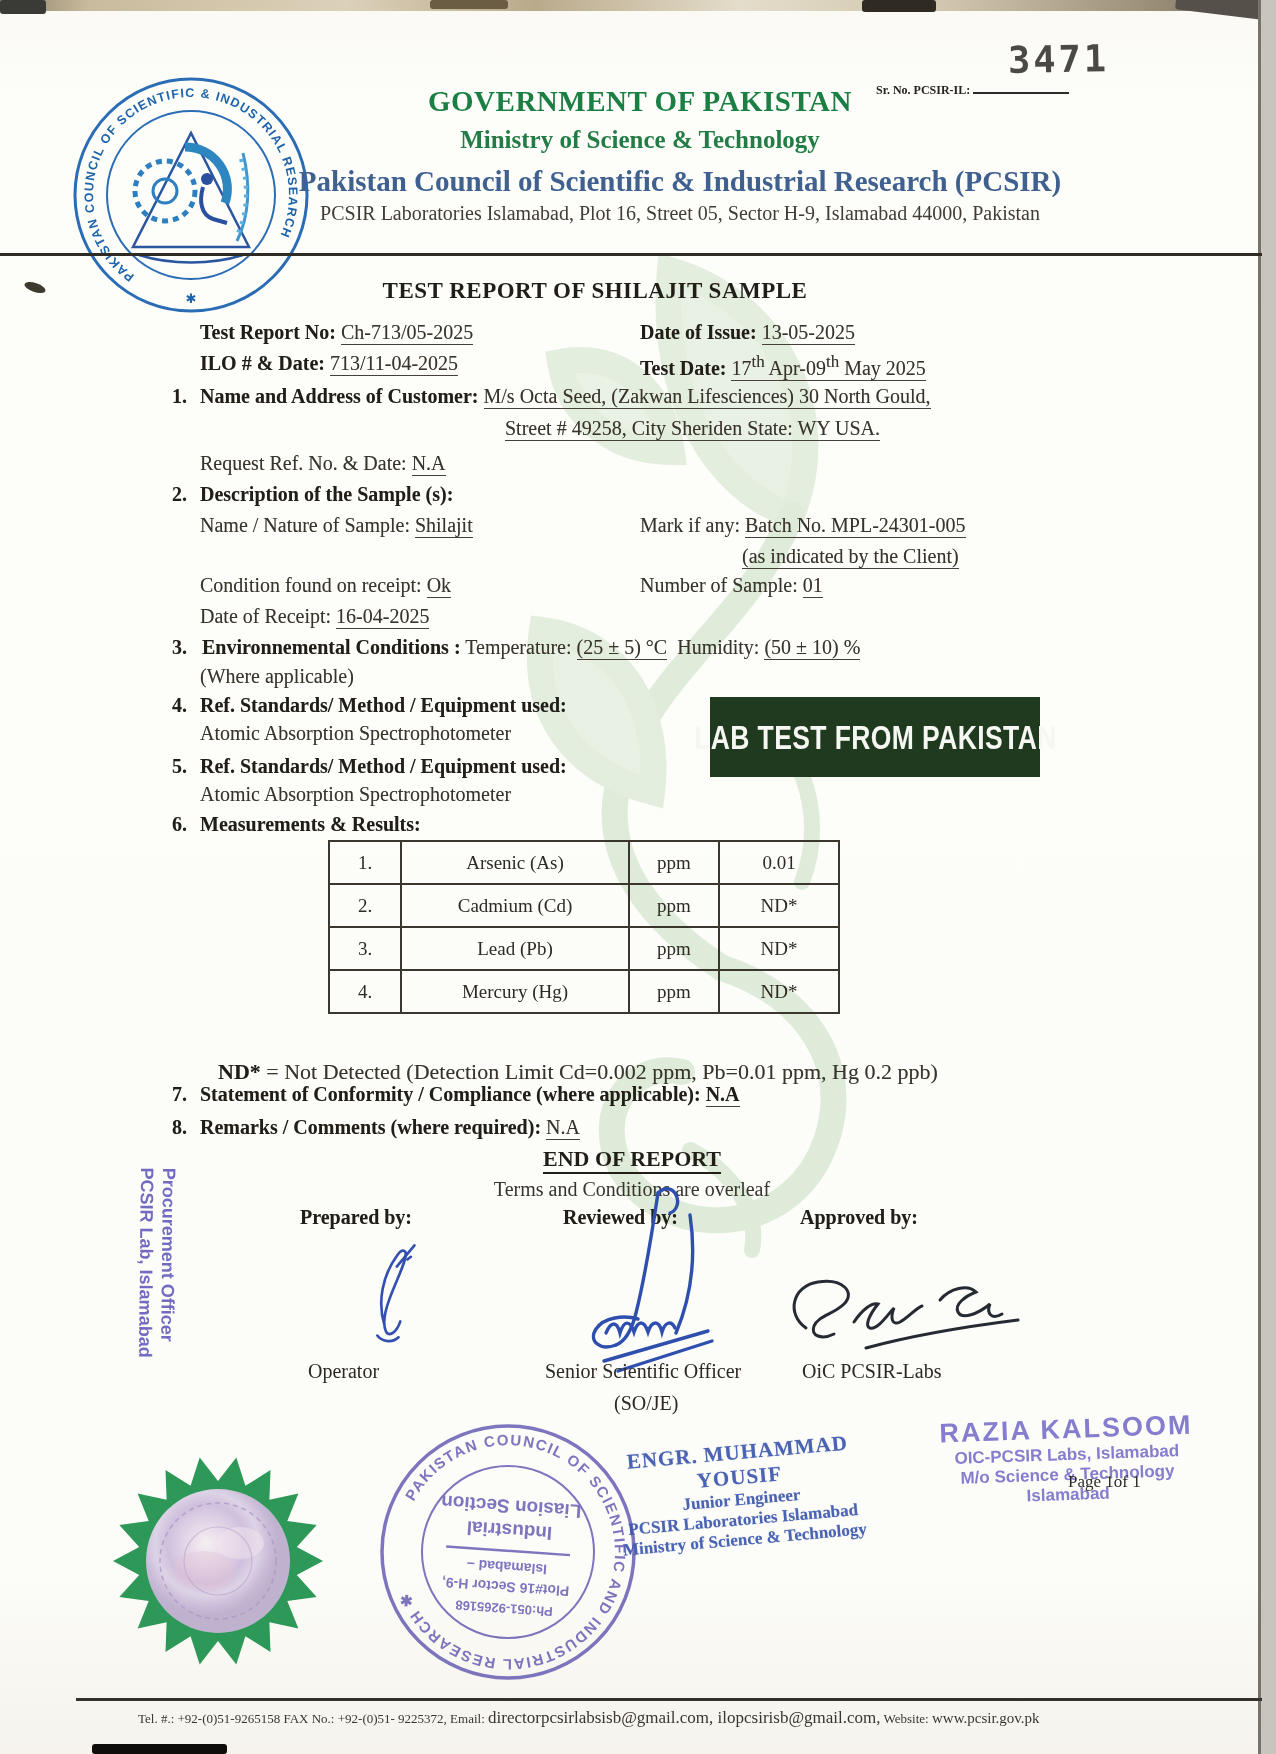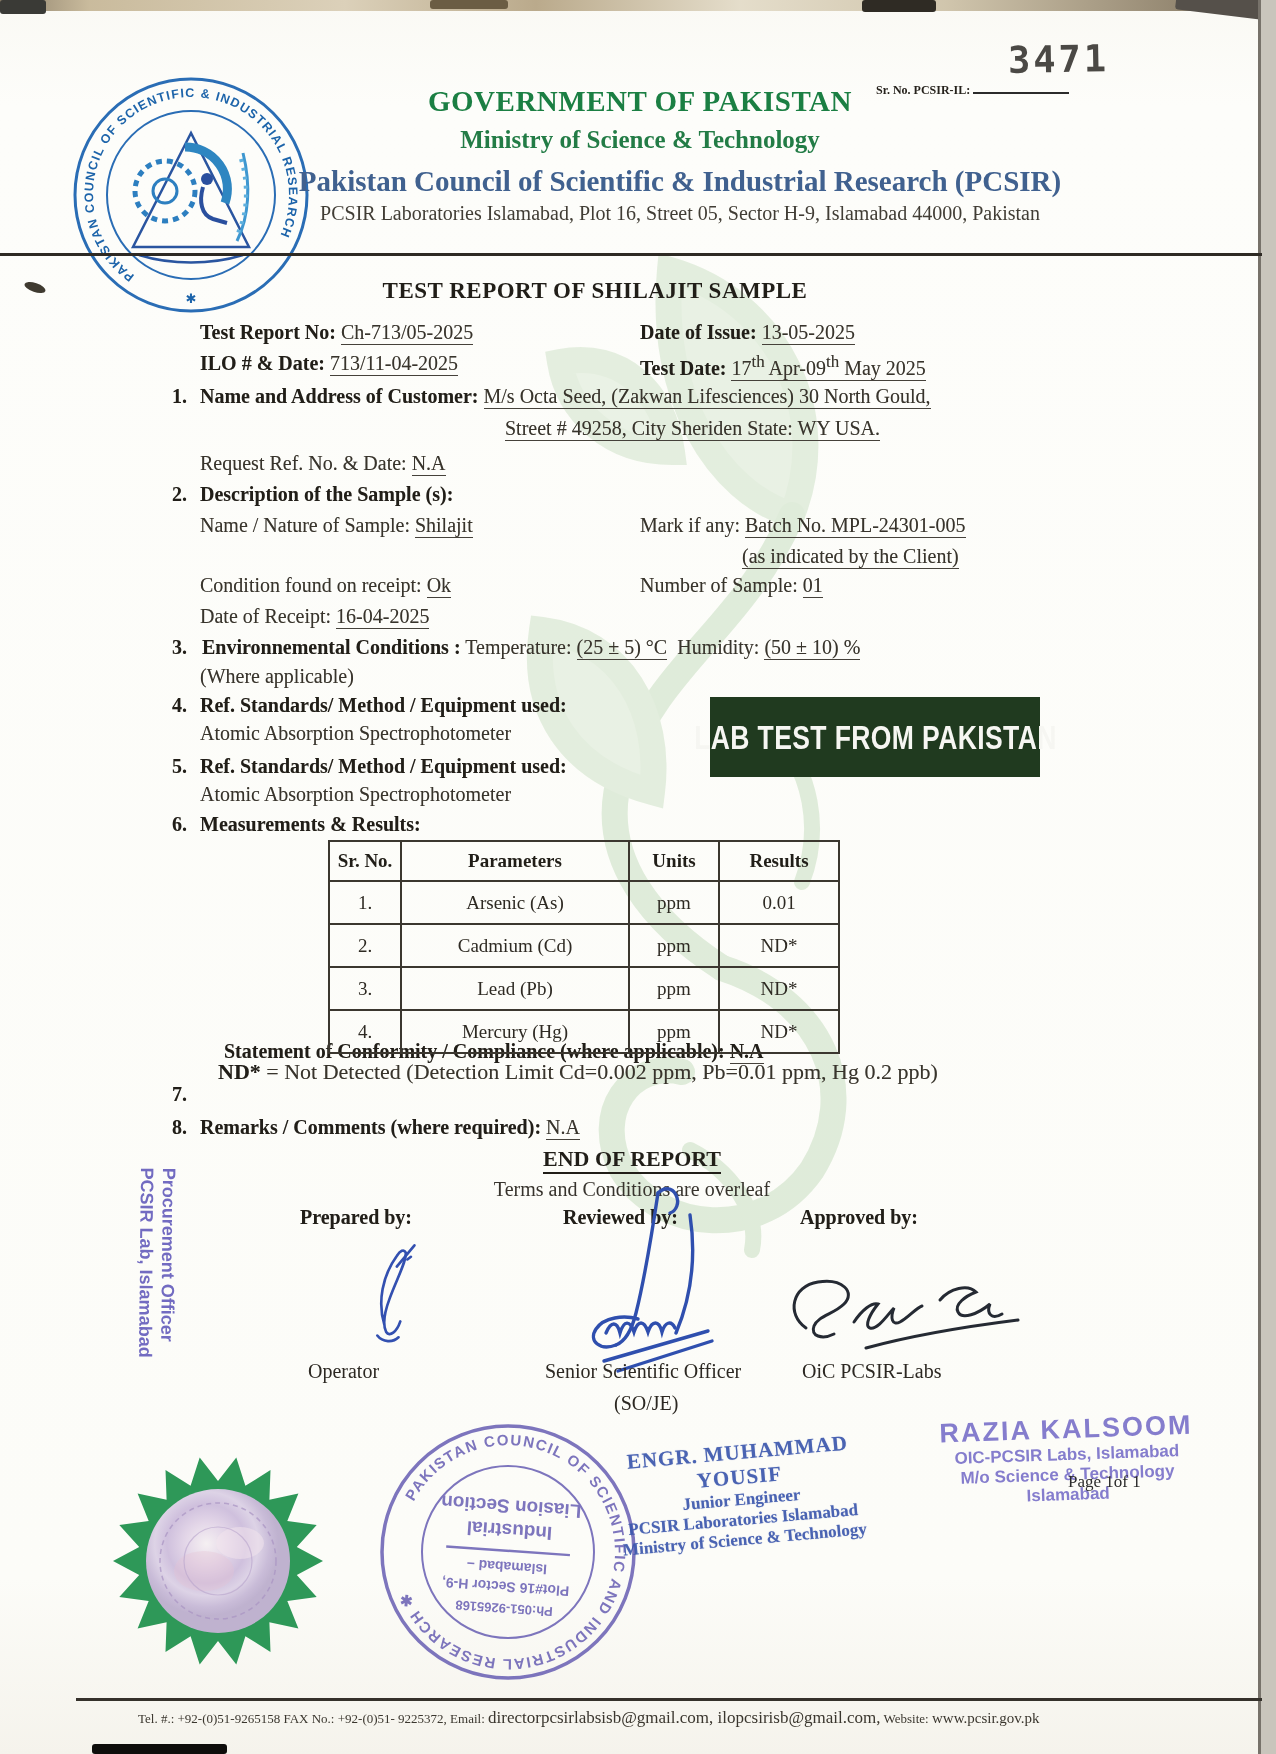--- a/index.html
+++ b/index.html
@@ -213,26 +213,20 @@
     </div>
 
     <table class="results">
       <colgroup>
           <col class="c1">
           <col class="c2">
           <col class="c3">
           <col class="c4">
         </colgroup>
       <tbody>
-          <tr>
-        <th>Sr. No.</th>
-        <th>Parameters</th>
-        <th>Units</th>
-        <th>Results</th>
-      </tr>
       <tr>
         <td>1.</td>
         <td class="param">Arsenic (As)</td>
         <td>ppm</td>
         <td>0.01</td>
       </tr>
       <tr>
         <td>2.</td>
         <td class="param">Cadmium (Cd)</td>
         <td>ppm</td>
@@ -252,21 +246,21 @@
       </tr>
     </tbody>
       </table>
 
     <div class="line" style="left:218px;top:1059px;font-size:22px;">
       <span class="b">ND*</span>
       <span>= Not Detected (Detection Limit Cd=0.002 ppm, Pb=0.01 ppm, Hg  0.2 ppb)</span>
     </div>
 
     <div class="line b" style="left:172px;top:1083px;">7.</div>
-    <div class="line" style="left:200px;top:1040px;margin-left:24px;">
+    <div class="line" style="left:200px;top:1083px;">
       <span class="b">Statement of Conformity / Compliance (where applicable):</span>
       <span class="u b">N.A</span>
     </div>
     <div class="line b" style="left:172px;top:1116px;">8.</div>
     <div class="line" style="left:200px;top:1116px;">
       <span class="b">Remarks / Comments (where required):</span>
       <span class="u">N.A</span>
     </div>
 
     <div class="center-wrap" style="top:1146px;font-size:22px;">

